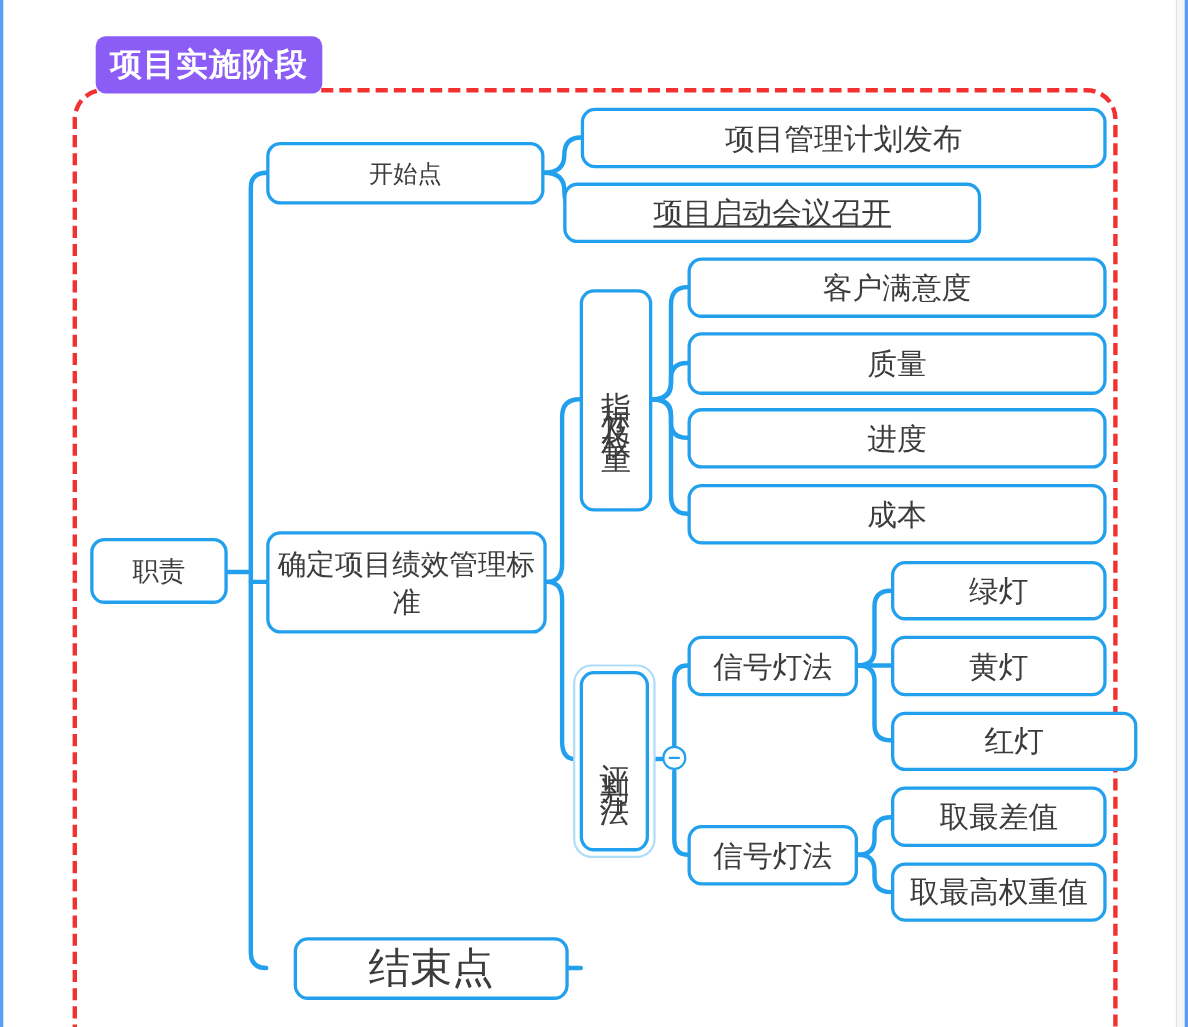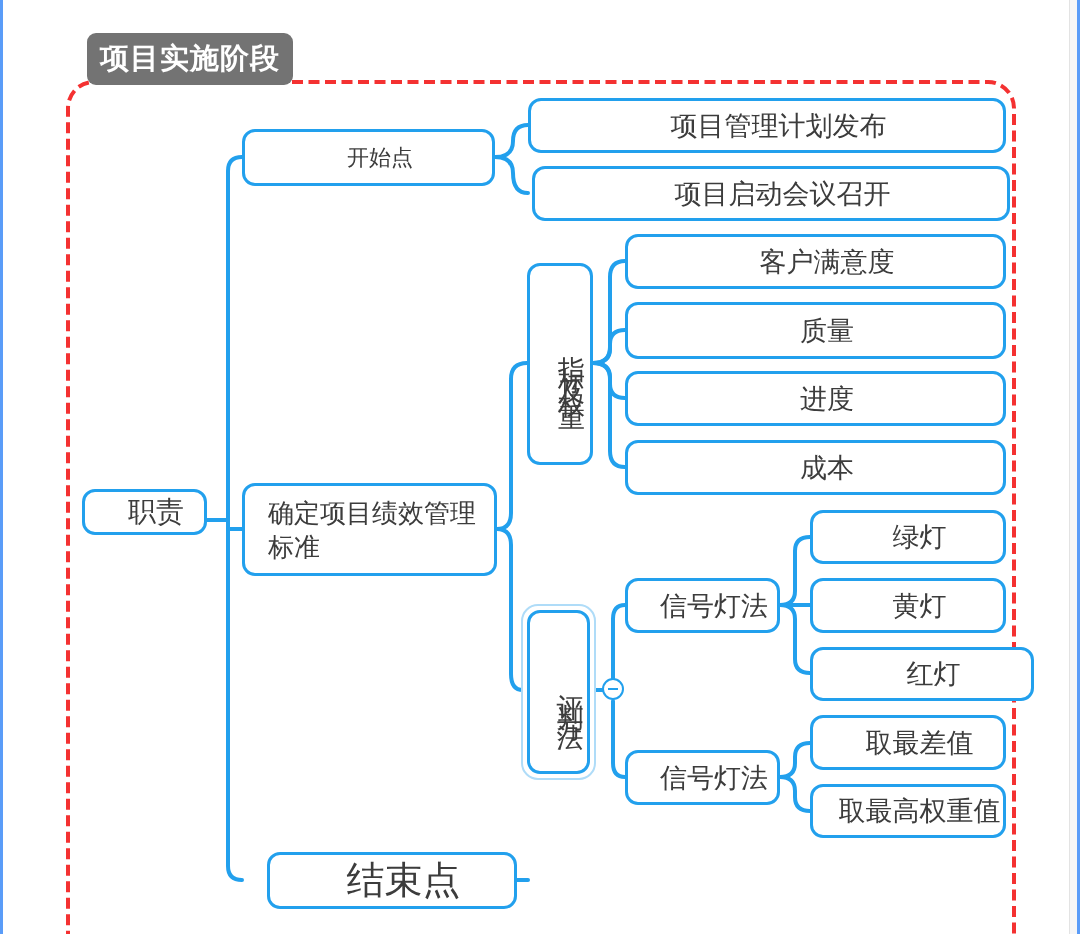--- a/index.html
+++ b/index.html
@@ -4,33 +4,33 @@
 <style>
   html,body{margin:0;padding:0;background:#ffffff;}
   .stage{
     position:relative;width:1080px;height:934px;overflow:hidden;background:#ffffff;
     font-family:"Liberation Sans","DejaVu Sans",sans-serif;
   }
   .connector-layer{position:absolute;left:0;top:0;width:1080px;height:934px;z-index:1;}
   .node{
     position:absolute;box-sizing:border-box;border:3px solid #22A0ED;border-radius:13px;
     background:#ffffff;display:flex;align-items:center;justify-content:center;
-    font-size:27px;color:#3C3C3C;z-index:2;white-space:nowrap;padding-left:23px;
+    font-size:27px;color:#3C3C3C;z-index:2;white-space:nowrap;
   }
   .node.vert{
     writing-mode:vertical-rl;text-orientation:upright;letter-spacing:12px;white-space:normal;
   }
-  .node.two-line{font-size:26px;line-height:34px;white-space:normal;}
+  .node.two-line{font-size:26px;line-height:34px;text-align:center;white-space:normal;}
   .halo{
     position:absolute;box-sizing:border-box;border:2px solid #AFDCF8;border-radius:17px;
     background:#ffffff;z-index:2;
   }
   .halo .node{position:absolute;inset:4px;width:auto;height:auto;}
   .badge{
-    position:absolute;left:87px;top:33px;width:206px;height:52px;background:#737373;
+    position:absolute;left:87px;top:33px;width:206px;height:52px;background:#8b5cf6;
     color:#ffffff;font-weight:bold;font-size:29px;display:flex;align-items:center;
     justify-content:center;border-radius:9px;z-index:3;letter-spacing:1px;
   }
   .collapse-icon{
     position:absolute;left:602px;top:678px;width:22px;height:22px;box-sizing:border-box;
     border:2px solid #22A0ED;border-radius:50%;background:#ffffff;display:flex;
     align-items:center;justify-content:center;z-index:3;cursor:pointer;
   }
   .collapse-icon .minus{width:10px;height:0;border-top:2px solid #22A0ED;}
   .edge-left{position:absolute;left:0;top:0;width:3px;height:934px;background:#5A9CF8;z-index:4;}
@@ -74,27 +74,27 @@
 
       <path d="M 780 777 Q 795 777 795 763 L 795 757 Q 795 743 810 743"></path>
       <path d="M 780 777 Q 795 777 795 791 L 795 797 Q 795 811 810 811"></path>
 
       <path d="M 492 880 L 528 880"></path>
     </g>
   </svg>
 
   <div class="badge">项目实施阶段</div>
 
-  <div class="node" style="left:82px;top:489px;width:125px;height:46px;font-size:28px;">职责</div>
+  <div class="node" style="left:82px;top:489px;width:125px;height:60px;font-size:24px;">职责</div>
 
   <div class="node" style="left:242px;top:129px;width:253px;height:57px;font-size:22px;">开始点</div>
 
   <div class="node" style="left:528px;top:98px;width:478px;height:55px;">项目管理计划发布</div>
 
-  <div class="node" style="left:532px;top:166px;width:478px;height:55px;">项目启动会议召开</div>
+  <div class="node" style="left:512px;top:166px;width:380px;height:55px;text-decoration:underline;">项目启动会议召开</div>
 
   <div class="node two-line" style="left:242px;top:483px;width:255px;height:93px;">确定项目绩效管理标准</div>
 
   <div class="node vert" style="left:527px;top:263px;width:66px;height:202px;">指标及权重</div>
 
   <div class="node" style="left:625px;top:234px;width:381px;height:55px;">客户满意度</div>
 
   <div class="node" style="left:625px;top:302px;width:381px;height:57px;">质量</div>
 
   <div class="node" style="left:625px;top:371px;width:381px;height:55px;">进度</div>

